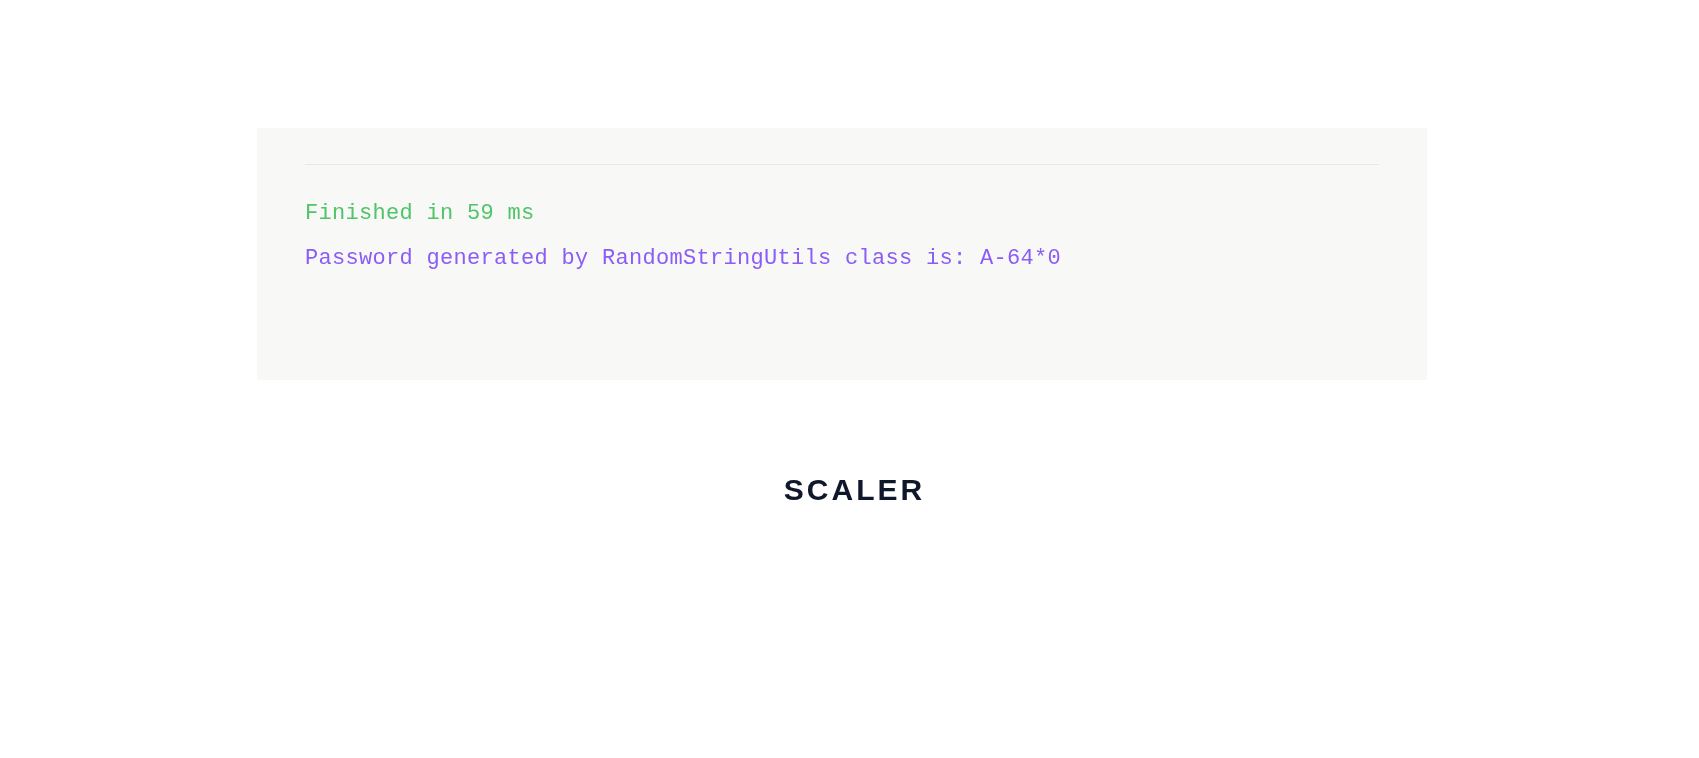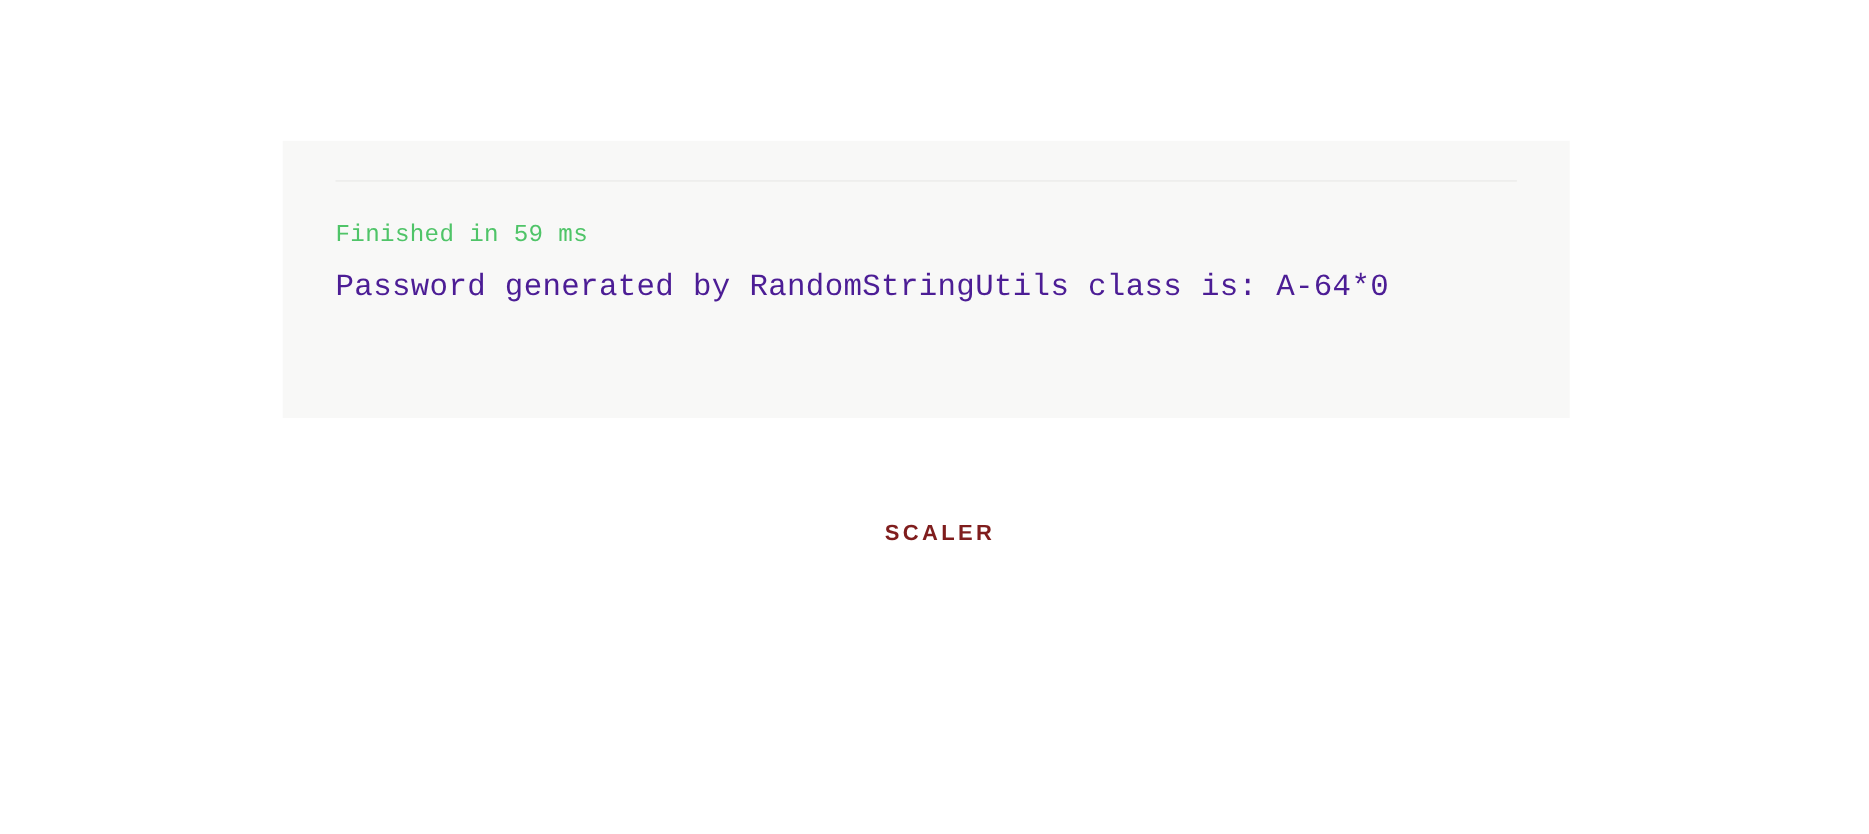--- a/index.html
+++ b/index.html
@@ -30,37 +30,37 @@
     }
     .status-line {
       font-family: "SF Mono", "Consolas", "Menlo", "Courier New", monospace;
       font-size: 22px;
       color: #4fc468;
       margin-bottom: 20px;
       letter-spacing: 0.3px;
     }
     .output-line {
       font-family: "SF Mono", "Consolas", "Menlo", "Courier New", monospace;
-      font-size: 28px;
-      color: #4c1d95;
+      font-size: 22px;
+      color: #8b5cf6;
       letter-spacing: 0.3px;
     }
     .logo-wrap {
       position: absolute;
       left: 50%;
       top: 475px;
       transform: translateX(-50%);
       text-align: center;
     }
     .logo-scaler {
       font-family: Arial, Helvetica, sans-serif;
-      font-size: 20px;
+      font-size: 30px;
       font-weight: 800;
       letter-spacing: 3px;
-      color: #7f1d1d;
+      color: #0f172a;
       line-height: 1;
       margin-left: 10px;
     }
     .logo-topics {
       font-family: "Brush Script MT", "Segoe Script", cursive;
       font-size: 46px;
       color: #e5215a;
       line-height: 0.9;
       margin-top: -2px;
       font-weight: 500;

